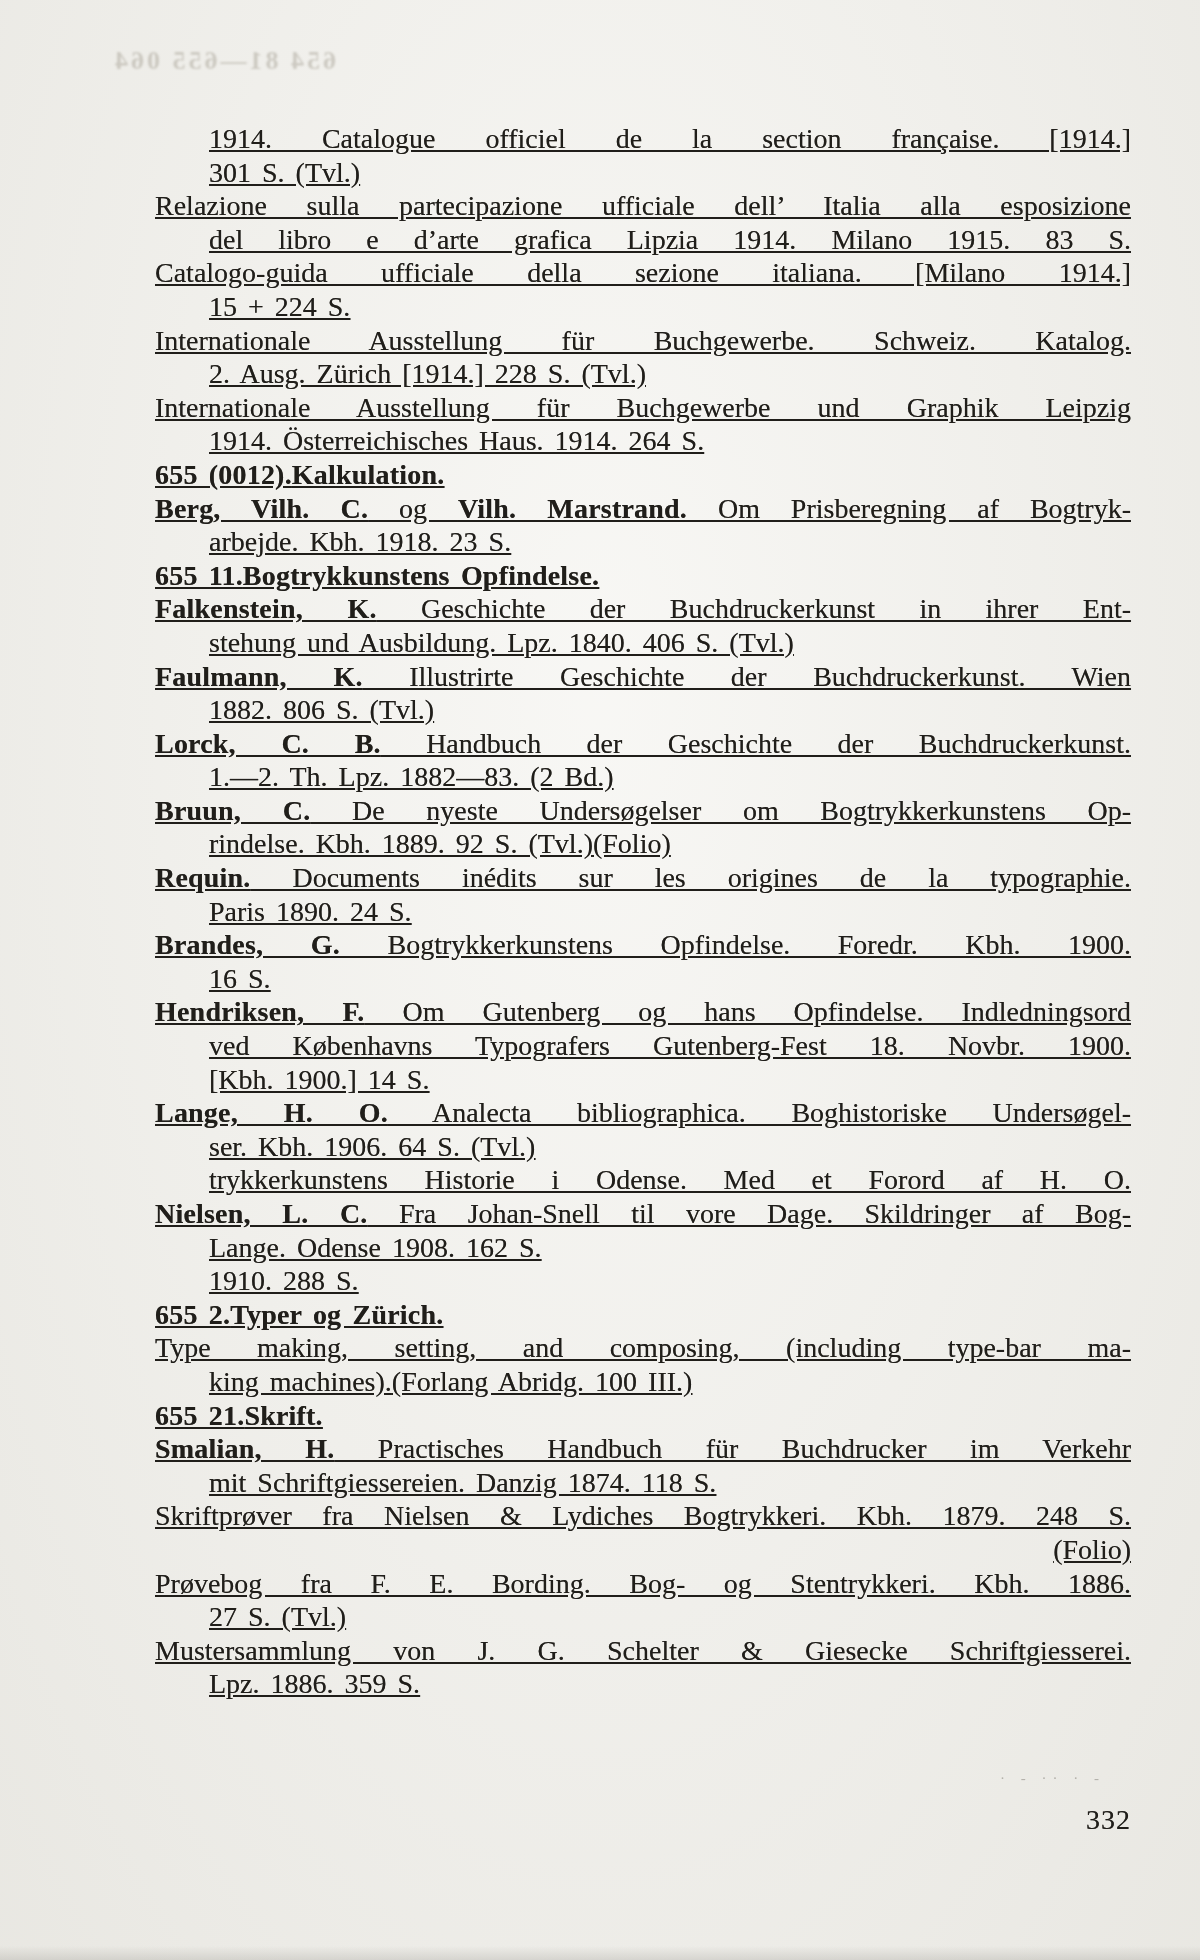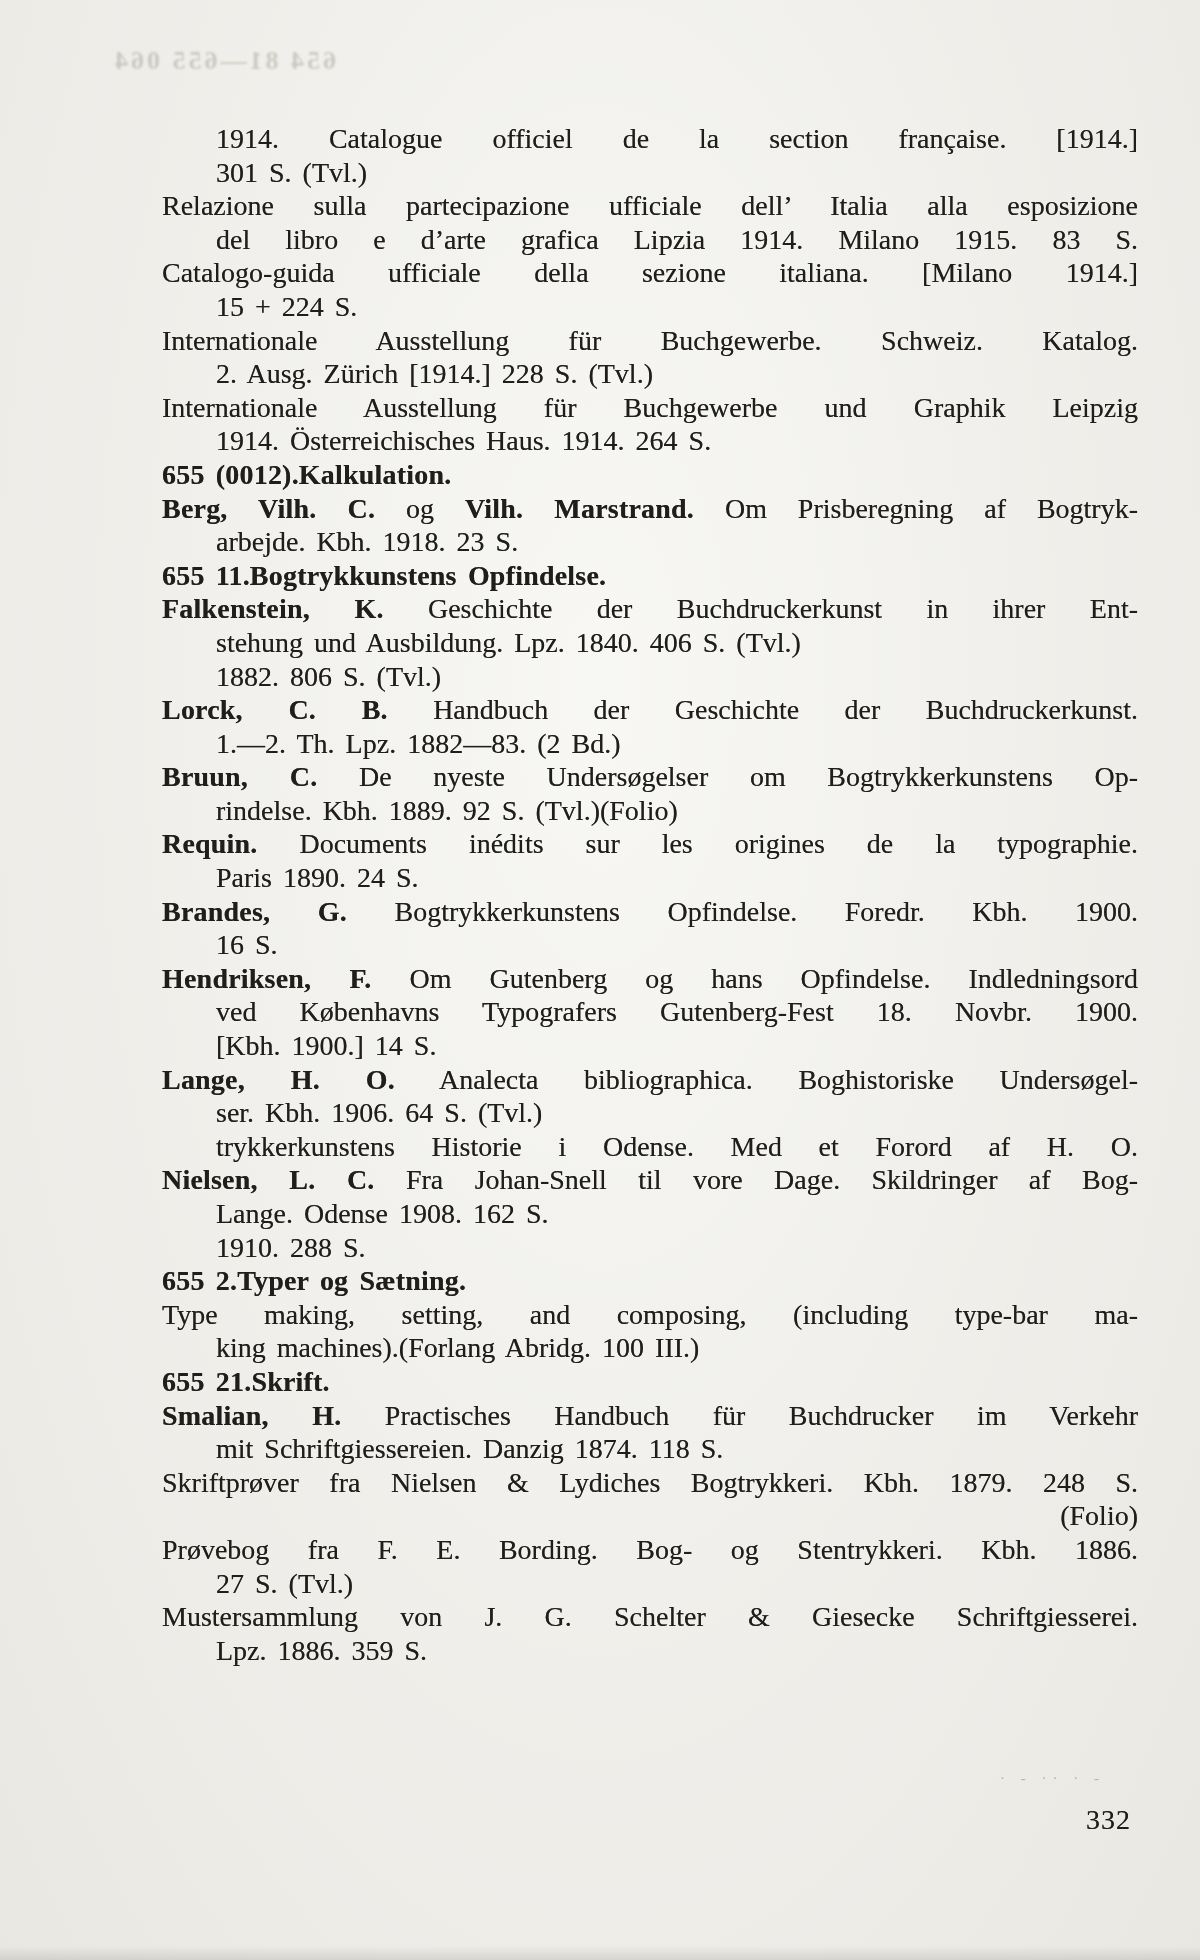--- a/index.html
+++ b/index.html
@@ -11,21 +11,21 @@
   }
   .page{position:absolute;inset:0;}
   .page::before{
     content:'';position:absolute;inset:0;pointer-events:none;
     background:radial-gradient(ellipse at 50% 35%, rgba(255,255,255,0.45), rgba(110,106,96,0.07));
   }
   .page::after{
     content:'';position:absolute;left:0;right:0;bottom:0;height:14px;pointer-events:none;
     background:linear-gradient(to bottom, rgba(120,118,110,0), rgba(120,118,110,0.20));
   }
-  .content{position:absolute;left:162px;top:122px;width:976px;}
+  .content{position:absolute;left:155px;top:122px;width:976px;text-decoration:underline;}
   .line{
     height:33.6px;line-height:33.6px;font-size:28px;word-spacing:4px;
     white-space:normal;text-shadow:0 0 0.6px rgba(32,30,26,0.65);
   }
   .line.i{padding-left:54px;}
   .line.j{text-align:justify;text-align-last:justify;}
   .line.flex{display:flex;text-align:left;text-align-last:auto;}
   .line.ro{text-align:right;}
   .b{font-weight:700;letter-spacing:0.2px;}
   .ghost{
@@ -62,20 +62,21 @@
         <span class="b">Kalkulation.</span>
       </div>
       <div class="line j"><span><span class="b">Berg, Vilh. C.</span><span> og </span><span class="b">Vilh. Marstrand.</span><span> Om Prisberegning af Bogtryk-</span></span></div>
       <div class="line i"><span><span>arbejde. Kbh. 1918. 23 S.</span></span></div>
       <div class="line flex">
         <span class="b">655 11.</span>
         <span class="b">Bogtrykkunstens Opfindelse.</span>
       </div>
       <div class="line j"><span><span class="b">Falkenstein, K.</span><span> Geschichte der Buchdruckerkunst in ihrer Ent-</span></span></div>
       <div class="line i"><span><span>stehung und Ausbildung. Lpz. 1840. 406 S. (Tvl.)</span></span></div>
+      <div class="line j"><span><span class="b">Faulmann, K.</span><span> Illustrirte Geschichte der Buchdruckerkunst. Wien</span></span></div>
       <div class="line i"><span><span>1882. 806 S. (Tvl.)</span></span></div>
       <div class="line j"><span><span class="b">Lorck, C. B.</span><span> Handbuch der Geschichte der Buchdruckerkunst.</span></span></div>
       <div class="line i"><span><span>1.—2. Th. Lpz. 1882—83. (2 Bd.)</span></span></div>
       <div class="line j"><span><span class="b">Bruun, C.</span><span> De nyeste Undersøgelser om Bogtrykkerkunstens Op-</span></span></div>
       <div class="line i flex">
         <span><span>rindelse. Kbh. 1889. 92 S. (Tvl.)</span></span>
         <span>(Folio)</span>
       </div>
       <div class="line j"><span><span class="b">Requin.</span><span> Documents inédits sur les origines de la typographie.</span></span></div>
       <div class="line i"><span><span>Paris 1890. 24 S.</span></span></div>
@@ -85,21 +86,21 @@
       <div class="line i j"><span><span>ved Københavns Typografers Gutenberg-Fest 18. Novbr. 1900.</span></span></div>
       <div class="line i"><span><span>[Kbh. 1900.] 14 S.</span></span></div>
       <div class="line j"><span><span class="b">Lange, H. O.</span><span> Analecta bibliographica. Boghistoriske Undersøgel-</span></span></div>
       <div class="line i"><span><span>ser. Kbh. 1906. 64 S. (Tvl.)</span></span></div>
       <div class="line i j"><span><span>trykkerkunstens Historie i Odense. Med et Forord af H. O.</span></span></div>
       <div class="line j"><span><span class="b">Nielsen, L. C.</span><span> Fra Johan-Snell til vore Dage. Skildringer af Bog-</span></span></div>
       <div class="line i"><span><span>Lange. Odense 1908. 162 S.</span></span></div>
       <div class="line i"><span><span>1910. 288 S.</span></span></div>
       <div class="line flex">
         <span class="b">655 2.</span>
-        <span class="b">Typer og Sætning.</span>
+        <span class="b">Typer og Zürich.</span>
       </div>
       <div class="line j"><span><span>Type making, setting, and composing, (including type-bar ma-</span></span></div>
       <div class="line i flex">
         <span><span>king machines).</span></span>
         <span>(Forlang Abridg. 100 III.)</span>
       </div>
       <div class="line flex">
         <span class="b">655 21.</span>
         <span class="b">Skrift.</span>
       </div>

